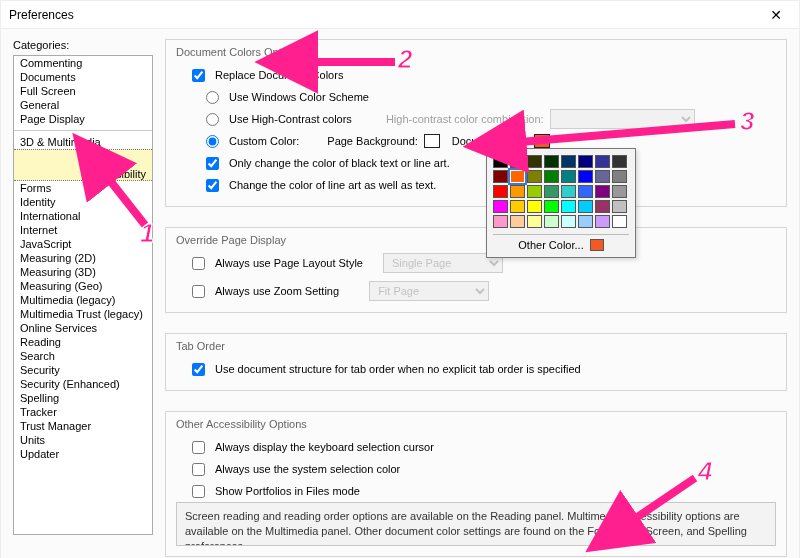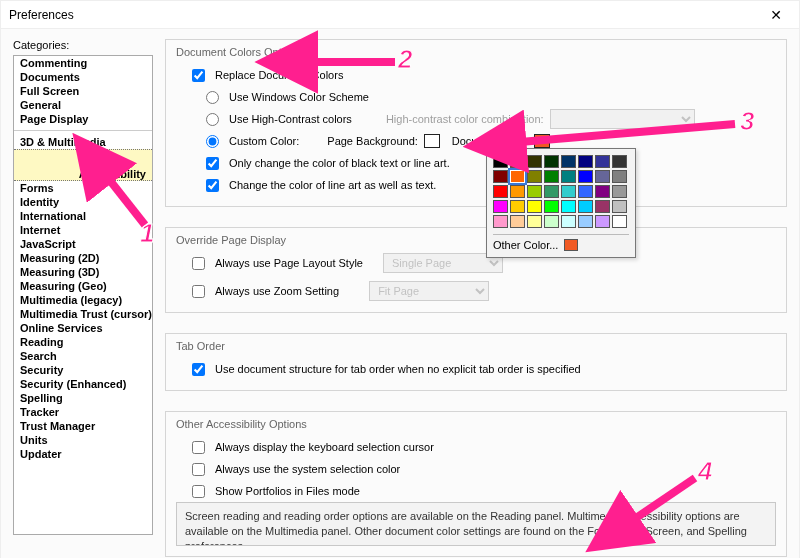--- a/index.html
+++ b/index.html
@@ -5,21 +5,21 @@
 * { box-sizing: border-box; margin: 0; padding: 0; font-family: "Segoe UI", Tahoma, sans-serif; font-size: 11px; }
 body { background: #fff; width: 800px; height: 558px; position: relative; overflow: hidden; }
 .window { width: 800px; height: 558px; border: 1px solid #eee; display: flex; flex-direction: column; }
 .titlebar { height: 28px; display: flex; align-items: center; padding: 8px 8px; border-bottom: 1px solid #eee; }
 .titlebar .title { flex: 1; font-size: 12px; }
 .close { width: 30px; text-align: center; font-size: 14px; cursor: default; }
 .content { flex: 1; display: flex; padding: 10px 12px 10px 12px; gap: 12px; background: #fbfbfb; }
 .sidebar { width: 140px; }
 .sidebar-label { margin-bottom: 4px; }
 .catlist { border: 1px solid #aaa; background: #fff; height: 480px; overflow: hidden; }
-.catlist .item { padding: 1px 6px; white-space: nowrap; cursor: default; font-weight: bold; }
+.catlist .item { padding: 1px 6px; white-space: nowrap; cursor: default; }
 .catlist .item.selected { background: #fef9c3; border-top: 1px dotted #777; border-bottom: 1px dotted #777; padding-top:18px; padding-bottom:0;text-align:right; }
 .catlist .sep { border-top: 1px solid #ccc; margin: 4px 0; }
 .main { flex: 1; display: flex; flex-direction: column; gap: 20px; }
 .group { border: 1px solid #d5d5d5; padding: 6px 10px 10px 10px; position: relative; }
 .group-title { color: #666; margin-bottom: 6px; }
 .row { display: flex; align-items: center; min-height: 22px; gap: 6px; }
 .row.indent1 { padding-left: 16px; }
 .row.indent2 { padding-left: 30px; }
 input[type=checkbox], input[type=radio] { margin-right: 4px; }
 .disabled { color: #9e9e9e; }
@@ -27,21 +27,21 @@
 select.fake:disabled { color: #aaa; background: #eee; }
 .swatch { width: 16px; height: 14px; border: 1px solid #222; display: inline-block; cursor: default; }
 .msgbox { border: 1px solid #c8c8c8; background: #f3f3f3; padding: 6px 8px; color: #333; font-size: 11px; line-height: 1.35; height: 44px; overflow: hidden; }
 .buttons { display: flex; justify-content: flex-end; gap: 14px; padding: 10px 16px; }
 button.dlg { width: 90px; height: 22px; border: 1px solid #9a9a9a; background: #84cc16; cursor: default; }
 
 .picker { position: absolute; left: 486px; top: 148px; width: 150px; background: #f3f3f3; border: 1px solid #777; padding: 6px; z-index: 10; box-shadow: 2px 2px 4px rgba(0,0,0,.15); }
 .picker-grid { display: grid; grid-template-columns: repeat(8, 15px); grid-auto-rows: 13px; gap: 2px; }
 .picker-grid .cell { border: 1px solid #555; cursor: default; }
 .picker-grid .cell.sel { outline: 2px solid #3a79d8; outline-offset: 0; border-color: #fff; }
-.picker-other { margin-top: 6px; border-top: 1px solid #bbb; padding-top: 4px; display: flex; align-items: center; gap: 6px; font-size: 11px; }
+.picker-other { margin-top: 6px; border-top: 1px solid #bbb; padding-top: 4px; display: flex; align-items: center; justify-content: center; gap: 6px; font-size: 11px; }
 .picker-other .sw { width: 14px; height: 12px; border: 1px solid #555; background: #f15a24; }
 
 .ann { position: absolute; pointer-events: none; z-index: 20; }
 .num { font-family: Arial, sans-serif; font-size: 26px; font-weight: 900; font-style: italic; color: #ff1f8f; -webkit-text-stroke: 1px #fff; text-shadow: 0 0 2px #fff; }
 </style>
 </head>
 <body>
 
 <div class="window">
   <div class="titlebar">
@@ -64,21 +64,21 @@
           <div class="item selected">Accessibility</div>
           <div class="item">Forms</div>
           <div class="item">Identity</div>
           <div class="item">International</div>
           <div class="item">Internet</div>
           <div class="item">JavaScript</div>
           <div class="item">Measuring (2D)</div>
           <div class="item">Measuring (3D)</div>
           <div class="item">Measuring (Geo)</div>
           <div class="item">Multimedia (legacy)</div>
-          <div class="item">Multimedia Trust (cursor)</div>
+          <div class="item">Multimedia Trust (legacy)</div>
           <div class="item">Online Services</div>
           <div class="item">Reading</div>
           <div class="item">Search</div>
           <div class="item">Security</div>
           <div class="item">Security (Enhanced)</div>
           <div class="item">Spelling</div>
           <div class="item">Tracker</div>
           <div class="item">Trust Manager</div>
           <div class="item">Units</div>
           <div class="item">Updater</div>

